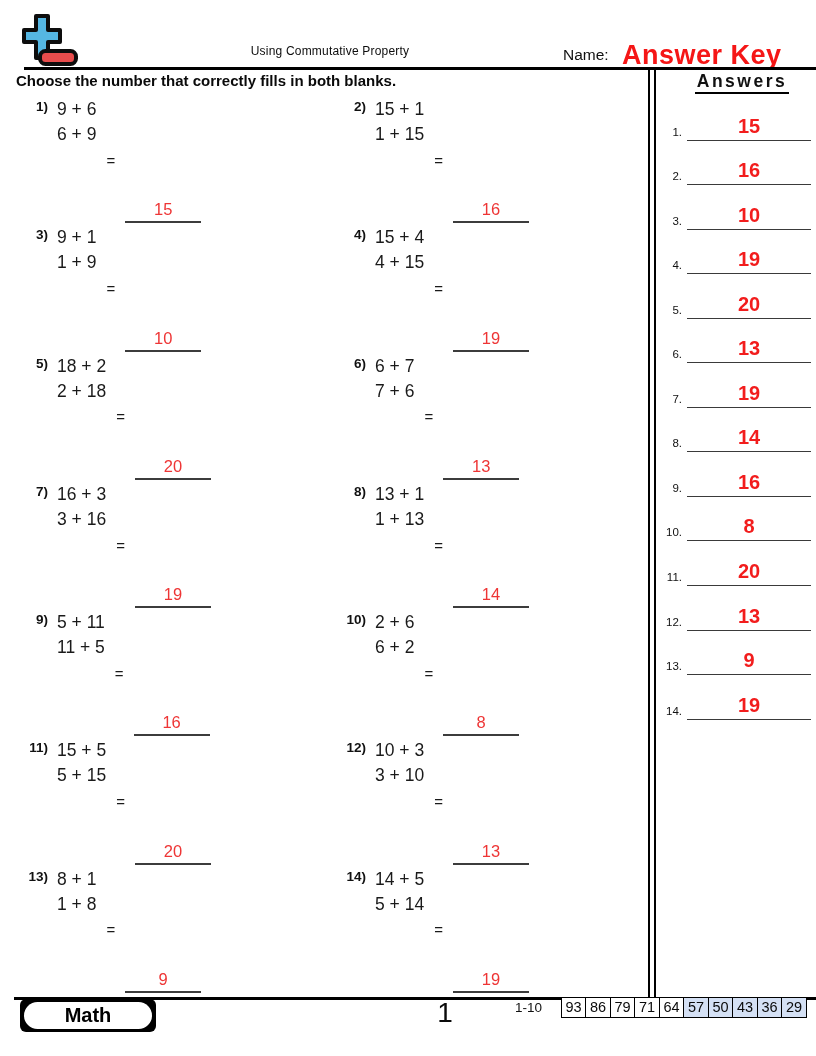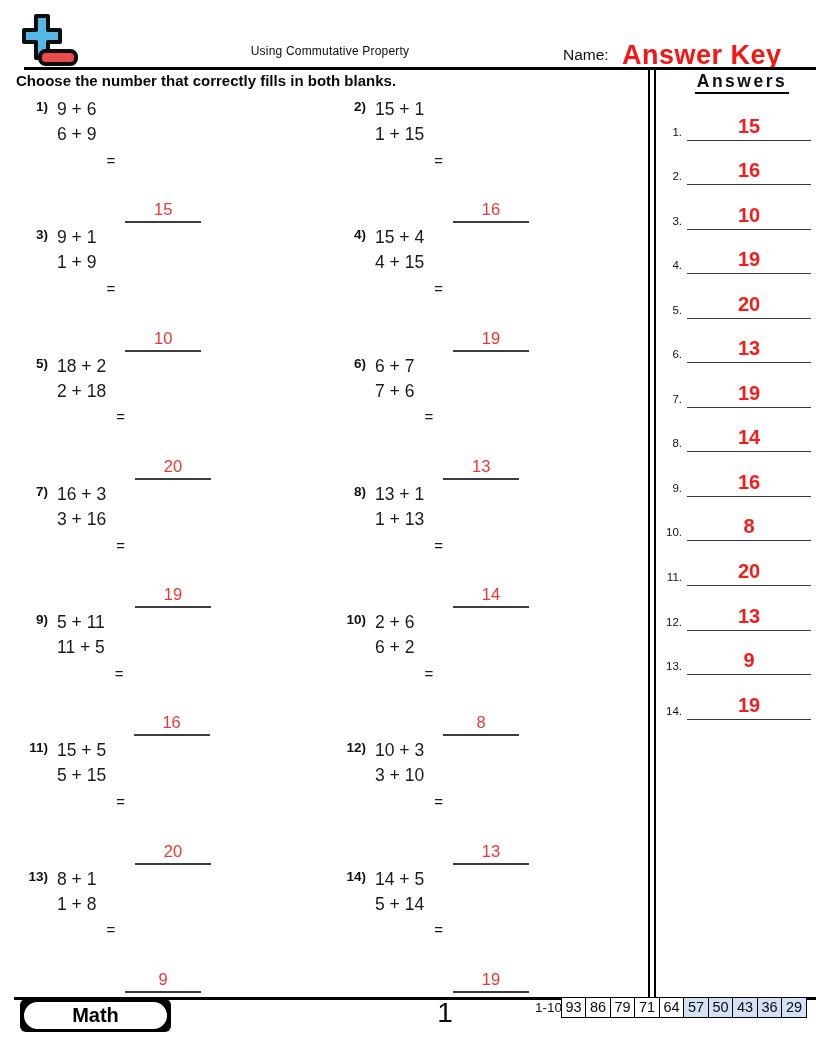--- a/index.html
+++ b/index.html
@@ -35,30 +35,30 @@
   .answers-title span { font-size:17.5px; font-weight:bold; letter-spacing:2.5px;
                         border-bottom:2.5px solid #000; padding:0 2px 1px;margin-left:12px; }
   .answers-list { position:absolute; left:656px; top:96px; width:160px; }
   .arow { height:44.55px; display:flex; align-items:flex-end; }
   .anum { width:26px; text-align:right; font-size:11.5px; padding-bottom:3px; flex:none; }
   .aline { margin-left:5px; width:124px; text-align:center; border-bottom:1.5px solid #3a3a3a; }
   .aval { font-size:20px; font-weight:bold; color:var(--ansred); display:inline-block; padding-bottom:2px; }
 
   
   .fline { position:absolute; left:14px; top:997px; width:802px; height:2.5px; background:#000; }
-  .badge { position:absolute; left:20px; top:999px; width:151px; height:33px;
+  .badge { position:absolute; left:20px; top:999px; width:136px; height:33px;
            background:#000; border-radius:6px; z-index:2; }
   .badge-inner { position:absolute; left:4px; top:3px; right:4px; bottom:3px; background:#fff;
                  border-radius:14px; display:flex; align-items:center; justify-content:center;
                  font-size:20px; font-weight:bold; color:#000; }
   .website { position:absolute; left:176px; top:1009px; font-size:15px; color:#0a0a0a; }
   .pageno { position:absolute; left:425px; top:997px; width:40px; text-align:center; font-size:28px; color:#0a0a0a; }
   .srow { position:absolute; left:505px; display:flex; align-items:stretch; height:21.5px; z-index:2; }
   .srow1 { top:996.5px; } .srow2 { top:1077px; }
-  .slabel { width:57px; text-align:right; padding-right:0; font-size:13.5px; align-self:center; }
+  .slabel { width:57px; text-align:right; padding-right:20px; font-size:13.5px; align-self:center; }
   .cell { width:26px; border:1.5px solid #000; margin-left:-1.5px; background:#fff;
           display:flex; align-items:center; justify-content:center; font-size:14.5px; color:#0a0a0a; }
   .cell.shaded { background:var(--shade); }
 </style>
 </head>
 <body>
 
 <div class="page">
 
   <svg class="logo" width="58" height="54" viewBox="0 0 58 54">

